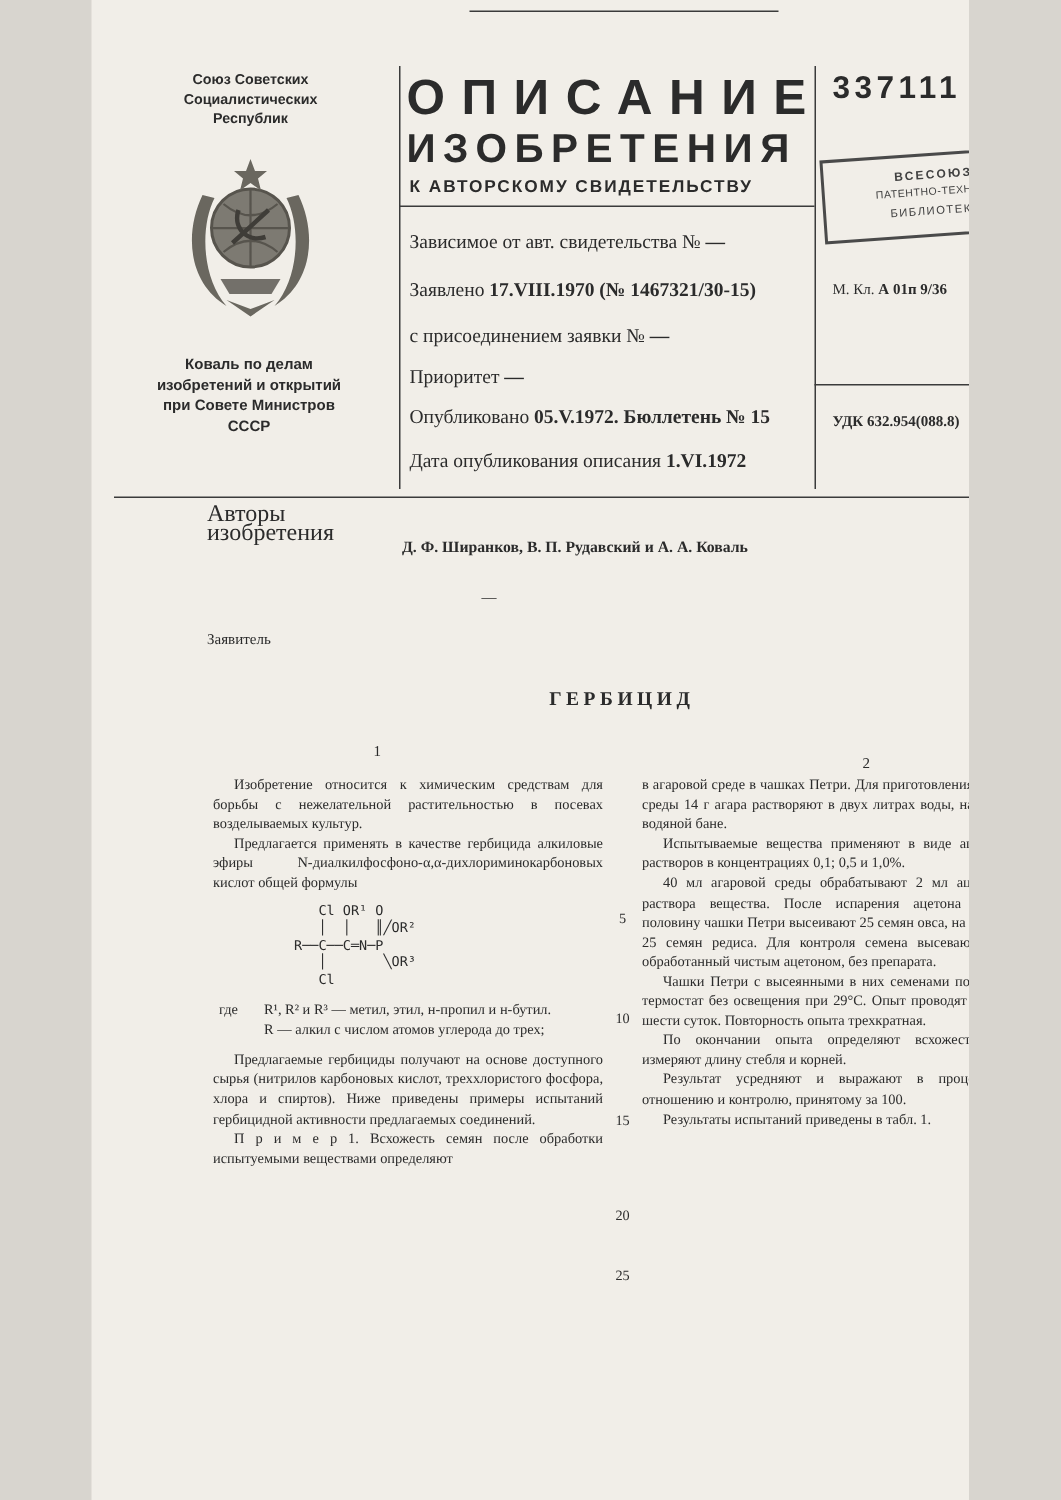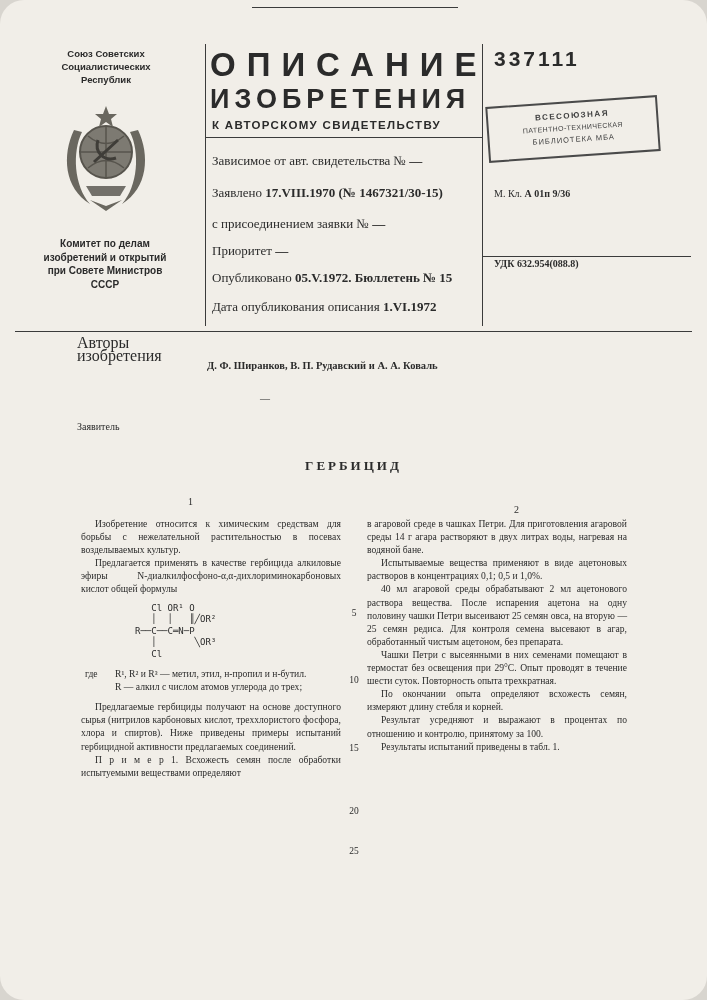--- a/index.html
+++ b/index.html
@@ -1,20 +1,20 @@
 <!DOCTYPE html>
 <html><head>
 <meta charset="utf-8">
 <style>
   * { margin:0; padding:0; box-sizing:border-box; }
   html,body { background:#d8d5cf; }
   .page {
-    position:relative; width:707px; height:1000px; margin:0 auto;
+    position:relative; width:585px; height:1000px; margin:0 auto;
     background:#f1eee8; color:#2b2b2b;
-    font-family:"Liberation Serif", serif; overflow:hidden;border-radius:24px;
+    font-family:"Liberation Serif", serif; overflow:hidden;
   }
   .rule { position:absolute; background:#3b3b3b; }
   .top-rule { left:252px; top:7px; width:206px; height:1px; }
   .v-rule-1 { left:205px; top:44px; width:1px; height:282px; }
   .v-rule-2 { left:482px; top:44px; width:1px; height:282px; }
   .subtitle-rule { left:205px; top:137px; width:277px; height:1px; }
   .udk-rule { left:482px; top:256px; width:209px; height:1px; }
   .header-bottom-rule { left:15px; top:331px; width:677px; height:1px; }
 
   .org {
@@ -58,21 +58,21 @@
   .stamp-l1 { font-size:8px; font-weight:bold; letter-spacing:1.5px; line-height:13px; }
   .stamp-l2 { font-size:7px; letter-spacing:0.4px; line-height:12px; }
   .stamp-l3 { font-size:7.5px; letter-spacing:1px; line-height:12px; }
 
   .field { position:absolute; left:212px; width:270px; font-size:13px; white-space:nowrap; }
   .f0 { top:153px; } .f1 { top:185px; } .f2 { top:216px; }
   .f3 { top:243px; } .f4 { top:270px; } .f5 { top:299px; }
   .b { font-weight:bold; }
 
   .classif { position:absolute; left:494px; top:188px; font-size:10px; white-space:nowrap; }
-  .udk { position:absolute; left:494px; top:258px; font-size:10px; }
+  .udk { position:absolute; left:494px; top:276px; font-size:10px; }
 
   .authors-label { position:absolute; left:77px; top:337px; font-size:16px; line-height:12.5px; }
   .authors { position:absolute; left:207px; top:360px; font-size:10.5px; font-weight:bold; white-space:nowrap; }
   .applicant-label { position:absolute; left:77px; top:385px; font-size:10px;margin-top:36px; }
   .applicant-value { position:absolute; left:260px; top:393px; font-size:10px; }
 
   .art-title {
     position:absolute; left:0; top:458px; width:707px; text-align:center;
     font-weight:bold; font-size:13px; letter-spacing:3px;
   }
@@ -121,21 +121,21 @@
       <path d="M26 88 L66 88 L60 98 L32 98 Z" fill="#73706a"></path>
       <circle cx="46" cy="54" r="26" fill="#7d7a72" stroke="#57544d" stroke-width="2"></circle>
       <path d="M20 54 H72 M46 28 V80 M28 38 C40 48 52 48 64 38 M28 70 C40 60 52 60 64 70" stroke="#57544d" stroke-width="1.5" fill="none"></path>
       <path d="M34 64 L58 42 M38 42 C34 54 44 64 56 60" stroke="#3f3d38" stroke-width="3" fill="none"></path>
       <path d="M46 8 L49 16 L57 16 L51 21 L53 29 L46 24 L39 29 L41 21 L35 16 L43 16 Z" fill="#6a675f"></path>
       <path d="M30 102 L46 108 L62 102 L46 113 Z" fill="#6a675f"></path>
     </svg>
   </div>
 
   <div class="committee">
-    <div>Комитет по делам</div>
+    <div>Коваль по делам</div>
     <div>изобретений и открытий</div>
     <div>при Совете Министров</div>
     <div>СССР</div>
   </div>
 
   <div class="title1">ОПИСАНИЕ</div>
   <div class="title2">ИЗОБРЕТЕНИЯ</div>
   <div class="subtitle">К АВТОРСКОМУ СВИДЕТЕЛЬСТВУ</div>
   <div class="docnum">337111</div>
 

